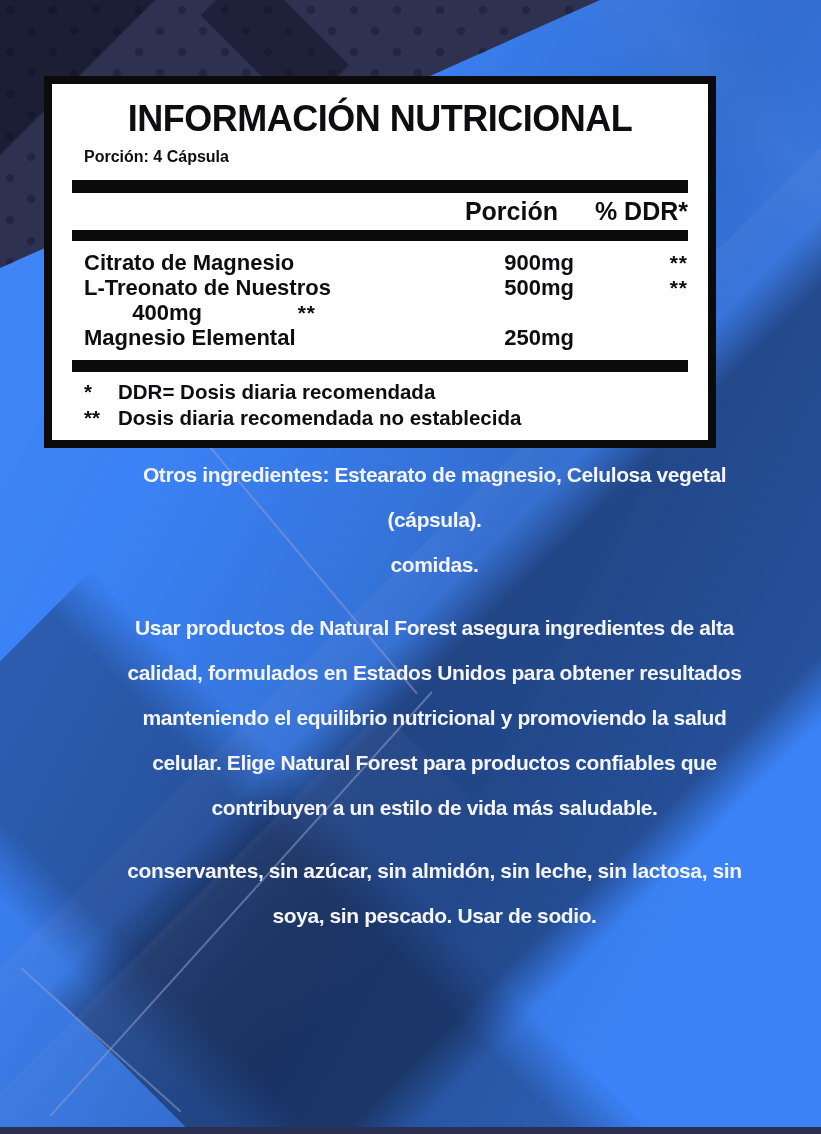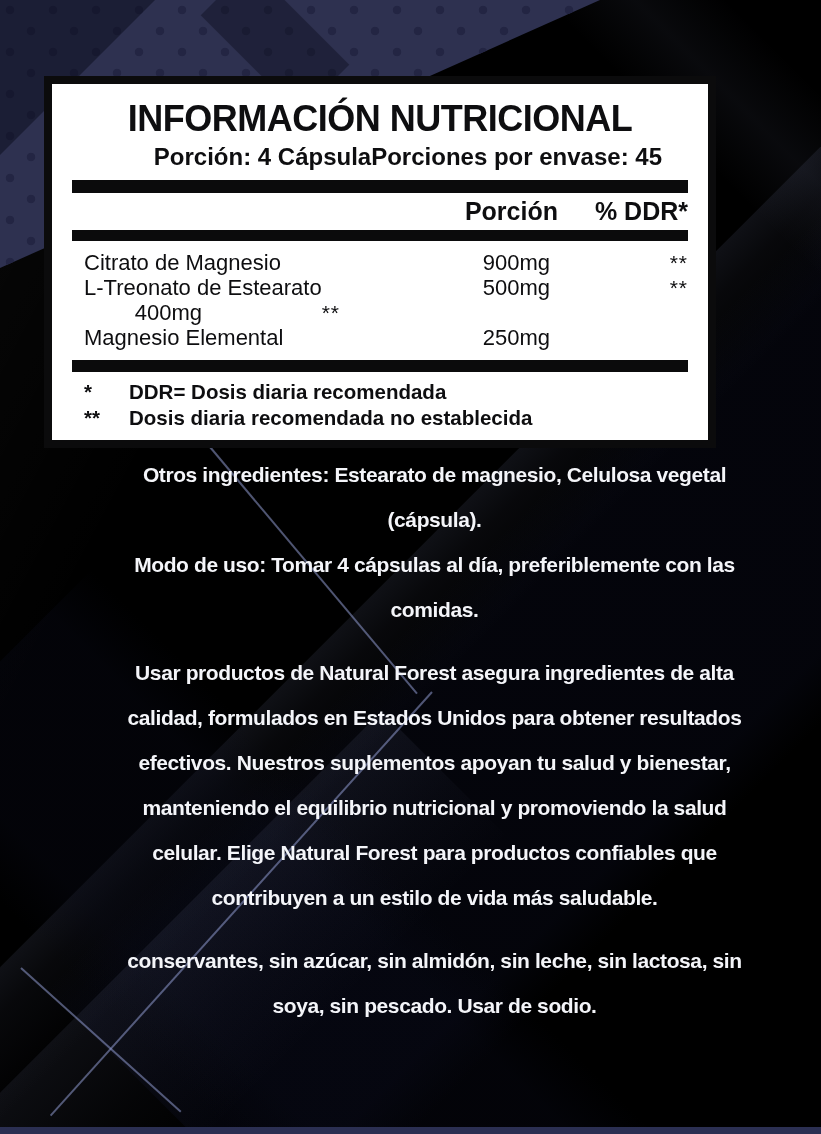--- a/index.html
+++ b/index.html
@@ -1,20 +1,20 @@
 <!DOCTYPE html>
 <html><head>
 <meta charset="utf-8">
 <style>
   html,body{margin:0;padding:0;background:#0e1020;}
   .page{
     position:relative;
     width:821px;height:1134px;
     overflow:hidden;
-    background:#000000;
+    background:#3b82f6;
     font-family:"Liberation Sans", sans-serif;
   }
   
   .bg-layer{position:absolute;inset:0;}
   .sheen{
     position:absolute;inset:0;
     background:linear-gradient(118deg, rgba(255,255,255,0.035) 0%, rgba(255,255,255,0) 28%,
                rgba(0,0,0,0.16) 55%, rgba(0,0,0,0) 82%);
   }
   .band{position:absolute;}
@@ -82,46 +82,46 @@
     border:8px solid #0b0b0c;
     padding:12px 20px 0 20px;
     color:#0e0e10;
   }
   .panel-title{
     font-size:36px;font-weight:bold;text-align:center;
     letter-spacing:-0.5px;line-height:42px;margin-top:2px;
     white-space:nowrap;
   }
   .serving-row{
-    display:flex;justify-content:flex-end;
-    font-size:24px;font-weight:bold;line-height:30px;
+    display:flex;justify-content:space-between;
+    font-size:16px;font-weight:bold;line-height:30px;
     padding:2px 26px 0 12px;
+    flex-direction:column;
   }
   .bar{height:13px;background:#0b0b0c;margin-top:8px;}
   .bar.mid{height:11px;margin-top:0;}
   .bar.bottom{height:12px;margin-top:10px;}
   .cols-header{
     display:flex;font-size:25px;font-weight:bold;line-height:37px;
     padding-left:12px;
   }
   .col-name{flex:1;}
   .col-amt{width:118px;text-align:right;padding-right:8px;white-space:nowrap;}
   .cols-header .col-amt{padding-right:24px;}
   .col-ddr{width:106px;text-align:right;white-space:nowrap;}
   .facts-rows{margin-top:9px;}
   .fact-row{
-    display:flex;font-size:22px;font-weight:normal;line-height:25px;
+    display:flex;font-size:22px;font-weight:bold;line-height:25px;
     padding-left:12px;
-    gap:24px;
   }
   .fact-row .col-ddr{font-size:21px;letter-spacing:1px;}
   .footnotes{margin-top:7px;font-size:20.5px;font-weight:bold;}
   .footnote{display:flex;line-height:25.5px;padding-left:12px;}
   .fn-symbol{width:34px;}
-  .fn-text{flex:1;white-space:nowrap;margin-left:11px;}
+  .fn-text{flex:1;white-space:nowrap;}
   
   .body-copy{
     position:absolute;left:57px;top:452px;width:755px;
     color:#f4f5f9;font-weight:bold;font-size:21px;letter-spacing:-0.4px;text-align:center;
   }
   .para{margin:0 0 18px 0;}
   .para:last-child{margin-bottom:0;}
   .tline{line-height:45px;white-space:nowrap;}
 </style>
 </head>
@@ -143,41 +143,40 @@
     <div class="thin-line line-b"></div>
     <div class="thin-line line-c"></div>
     <div class="bottom-strip"></div>
   </div>
 
   <div class="panel">
     <div class="panel-title">INFORMACIÓN NUTRICIONAL</div>
 
     <div class="serving-row">
       <span>Porción: 4 Cápsula</span>
-      <span>Porciones por envase: 45</span>
     </div>
 
     <div class="bar"></div>
 
     <div class="cols-header">
       <span class="col-name"></span>
       <span class="col-amt">Porción</span>
       <span class="col-ddr">% DDR*</span>
     </div>
 
     <div class="bar mid"></div>
 
     <div class="facts-rows">
       <div class="fact-row">
         <span class="col-name">Citrato de Magnesio</span>
         <span class="col-amt">900mg</span>
         <span class="col-ddr">**</span>
       </div>
       <div class="fact-row">
-        <span class="col-name">L-Treonato de Estearato</span>
+        <span class="col-name">L-Treonato de Nuestros</span>
         <span class="col-amt">500mg</span>
         <span class="col-ddr">**</span>
       </div>
       <div class="fact-row">
         <span class="col-amt">400mg</span>
         <span class="col-ddr">**</span>
       </div>
       <div class="fact-row">
         <span class="col-name">Magnesio Elemental</span>
         <span class="col-amt">250mg</span>
@@ -196,27 +195,25 @@
         <span class="fn-symbol">**</span>
         <span class="fn-text">Dosis diaria recomendada no establecida</span>
       </div>
     </div>
   </div>
 
   <div class="body-copy">
     <div class="para">
       <div class="tline">Otros ingredientes: Estearato de magnesio, Celulosa vegetal</div>
       <div class="tline">(cápsula).</div>
-      <div class="tline">Modo de uso: Tomar 4 cápsulas al día, preferiblemente con las</div>
       <div class="tline">comidas.</div>
     </div>
     <div class="para">
       <div class="tline">Usar productos de Natural Forest asegura ingredientes de alta</div>
       <div class="tline">calidad, formulados en Estados Unidos para obtener resultados</div>
-      <div class="tline">efectivos. Nuestros suplementos apoyan tu salud y bienestar,</div>
       <div class="tline">manteniendo el equilibrio nutricional y promoviendo la salud</div>
       <div class="tline">celular. Elige Natural Forest para productos confiables que</div>
       <div class="tline">contribuyen a un estilo de vida más saludable.</div>
     </div>
     <div class="para">
       <div class="tline">conservantes, sin azúcar, sin almidón, sin leche, sin lactosa, sin</div>
       <div class="tline">soya, sin pescado. Usar de sodio.</div>
     </div>
   </div>
 

